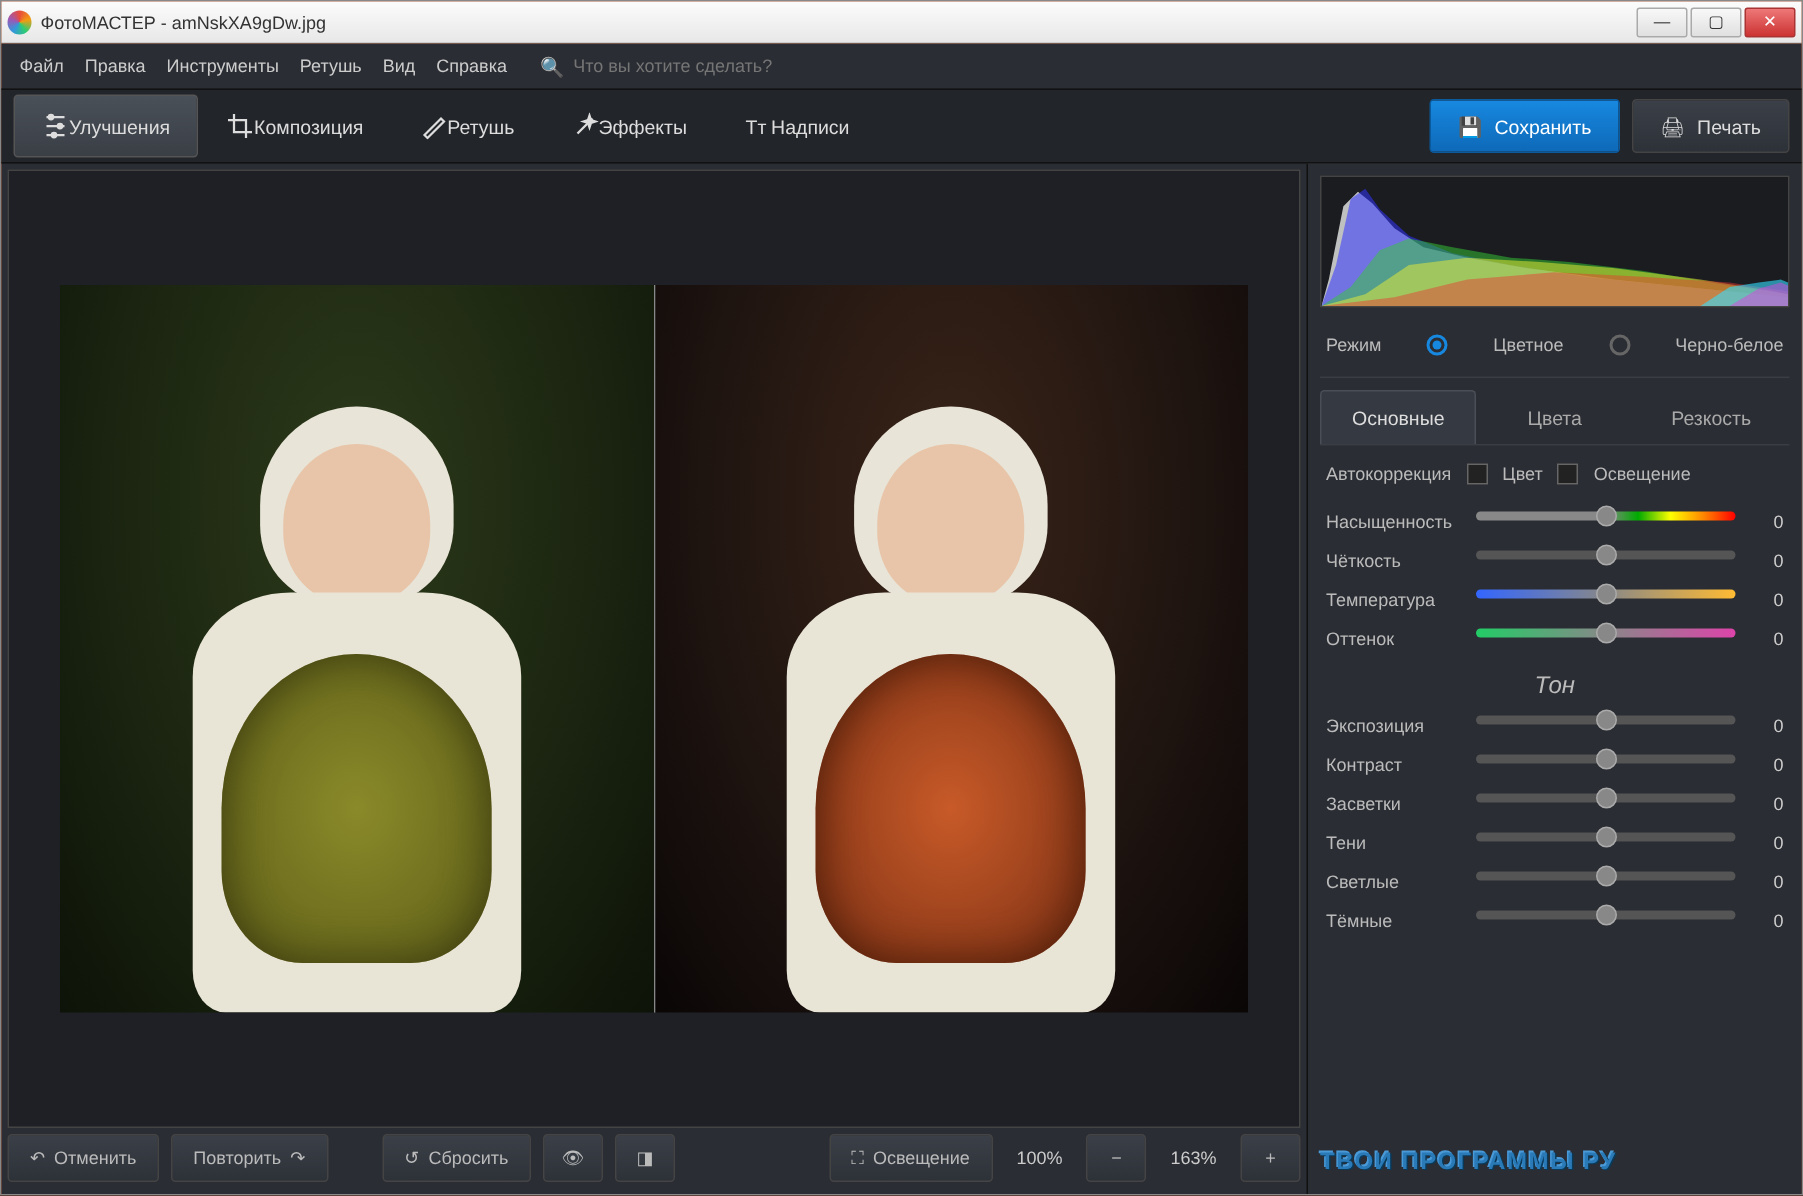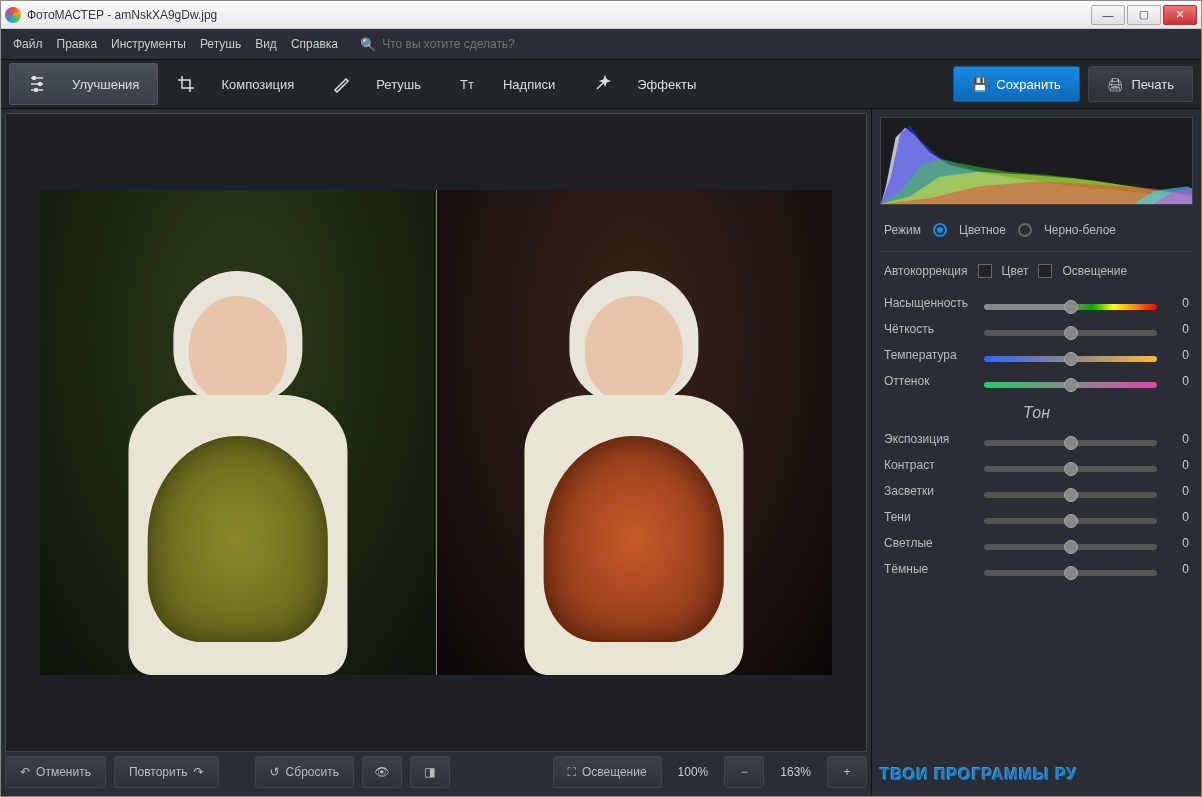--- a/index.html
+++ b/index.html
@@ -15,21 +15,21 @@
 
 .app-body { flex: 1; background: #2a2d33; display: flex; flex-direction: column; color: #bbb; }
 
 .menubar { height: 30px; display: flex; align-items: center; padding: 0 12px; gap: 14px; font-size: 12px; }
 .menubar .menu-item { color: #ccc; cursor: pointer; }
 .menubar .search-box { display: flex; align-items: center; gap: 6px; margin-left: 8px; }
 .menubar .search-box input { background: transparent; border: none; color: #888; font-size: 12px; width: 200px; outline: none; }
 .search-icon { color: #888; font-size: 13px; }
 
 .toolbar { height: 50px; background: #22252a; border-top: 1px solid #111; border-bottom: 1px solid #111; display: flex; align-items: center; padding: 0 8px; }
-.tool-tab { height: 42px; padding: 0 18px; display: flex; align-items: center; gap: 26px; color: #ddd; font-size: 13px; border: 1px solid transparent; border-radius: 3px; cursor: pointer; }
+.tool-tab { height: 42px; padding: 0 18px; display: flex; align-items: center; gap: 0; color: #ddd; font-size: 13px; border: 1px solid transparent; border-radius: 3px; cursor: pointer; }
 .tool-tab.active { background: linear-gradient(#4a5058,#3a3f46); border: 1px solid #555; }
 .tool-tab .ticon { width: 18px; height: 18px; display: flex; align-items: center; justify-content: center; }
 .spacer { flex: 1; }
 .btn-primary { background: linear-gradient(#1788e0,#0e69b8); border: 1px solid #0b5a9e; color: #fff; height: 36px; padding: 0 18px; border-radius: 3px; display: flex; align-items: center; gap: 8px; font-size: 13px; cursor: pointer; }
 .btn-secondary { background: linear-gradient(#3b4048,#2d3138); border: 1px solid #444; color: #ddd; height: 36px; padding: 0 18px; border-radius: 3px; display: flex; align-items: center; gap: 8px; font-size: 13px; cursor: pointer; margin-left: 8px; }
 
 .main-area { flex: 1; display: flex; }
 .canvas-area { flex: 1; display: flex; flex-direction: column; padding: 4px; }
 .canvas-viewport { flex: 1; background: #1e2025; border: 1px solid #444; display: flex; align-items: center; justify-content: center; position: relative; }
 .compare { display: flex; height: 76%; width: 92%; }
@@ -46,34 +46,34 @@
 
 .bottom-bar { height: 40px; display: flex; align-items: center; gap: 8px; padding: 4px 0; }
 .b-btn { background: linear-gradient(#3b4048,#2d3138); border: 1px solid #444; color: #bbb; height: 32px; padding: 0 14px; border-radius: 3px; display: flex; align-items: center; gap: 6px; font-size: 12px; cursor: pointer; }
 .b-btn.icon-only { padding: 0 10px; width: 40px; justify-content: center; }
 .b-label { color: #ccc; font-size: 12px; padding: 0 8px; }
 
 .side-panel { width: 330px; background: #2a2d33; border-left: 1px solid #111; display: flex; flex-direction: column; padding: 4px 8px; }
 .histogram { height: 88px; background: #1a1c20; border: 1px solid #444; position: relative; margin: 4px 0 10px; overflow: hidden; }
 .histo-svg { width: 100%; height: 100%; }
 
-.mode-row { display: flex; align-items: center; gap: 12px; padding: 8px 4px 14px; border-bottom: 1px solid #3a3d44; font-size: 12px; }
+.mode-row { display: flex; align-items: center; gap: 12px; padding: 8px 4px 14px; border-bottom: 1px solid #3a3d44; font-size: 12px; justify-content: space-between; }
 .radio { width: 14px; height: 14px; border-radius: 50%; border: 2px solid #666; display: inline-block; position: relative; }
 .radio.checked { border-color: #1788e0; }
 .radio.checked::after { content: ''; position: absolute; inset: 2px; border-radius: 50%; background: #1788e0; }
 
 .side-tabs { display: flex; margin-top: 8px; border-bottom: 1px solid #3a3d44; }
 .side-tab { flex: 1; text-align: center; padding: 10px 0; font-size: 13px; color: #aaa; cursor: pointer; border: 1px solid transparent; border-bottom: none; }
 .side-tab.active { background: #353941; border: 1px solid #4a4e56; border-bottom: none; color: #ddd; border-radius: 3px 3px 0 0; }
 
 .auto-row { display: flex; align-items: center; gap: 10px; padding: 12px 4px; font-size: 12px; }
 .checkbox { width: 14px; height: 14px; border: 1px solid #666; background: #222; display: inline-block; }
 
 .sliders { flex: 1; overflow: auto; }
-.slider-row { display: flex; align-items: flex-end; padding: 6px 4px; font-size: 12px; gap: 8px; }
+.slider-row { display: flex; align-items: flex-start; padding: 6px 4px; font-size: 12px; gap: 8px; }
 .slider-row .s-label { width: 92px; color: #bbb; }
 .slider-row .s-track { flex: 1; height: 6px; background: #555; border-radius: 3px; position: relative; }
 .slider-row .s-thumb { position: absolute; left: 50%; top: 50%; transform: translate(-50%,-50%); width: 14px; height: 14px; border-radius: 50%; background: #888; border: 1px solid #aaa; }
 .slider-row .s-val { width: 24px; text-align: right; color: #ccc; }
 .saturation-track { background: linear-gradient(90deg,#888 0%,#888 50%,#0a0,#ff0,#f80,#f00) !important; }
 .temp-track { background: linear-gradient(90deg,#36f,#888 50%,#fb3) !important; }
 .tint-track { background: linear-gradient(90deg,#2c6,#888 50%,#d4a) !important; }
 .section-h { text-align: center; color: #bbb; font-size: 16px; padding: 10px 0 4px; font-style: italic; }
 
 .watermark { text-align: left; font-size: 16px; font-weight: bold; color: #2a7ab8; padding: 16px 0 8px; text-shadow: 1px 1px 0 #0a3a5a, -1px -1px 0 #4a9ad8; letter-spacing: 1px; }
@@ -139,35 +139,35 @@
               <g stroke="#ddd" stroke-width="1.5" fill="none">
                 <path d="M3 15 L6 12 L14 4 L16 6 L8 14 L5 17 Z"></path>
               </g>
             </svg>
         </span>
         <span>Ретушь</span>
       </div>
       <div class="tool-tab">
         <span class="ticon">
           <svg width="18" height="18" viewBox="0 0 18 18">
-              <text x="1" y="14" font-size="13" fill="#ddd" font-family="serif">Tт</text>
-            </svg>
-        </span>
-        <span>Надписи</span>
-      </div>
-      <div class="tool-tab">
-        <span class="ticon">
-          <svg width="18" height="18" viewBox="0 0 18 18">
               <g stroke="#ddd" stroke-width="1.5" fill="none">
                 <path d="M4 14 L14 4"></path>
                 <path d="M12 2 L13 5 L16 6 L13 7 L12 10 L11 7 L8 6 L11 5 Z" fill="#ddd"></path>
               </g>
             </svg>
         </span>
         <span>Эффекты</span>
+      </div>
+      <div class="tool-tab">
+        <span class="ticon">
+          <svg width="18" height="18" viewBox="0 0 18 18">
+              <text x="1" y="14" font-size="13" fill="#ddd" font-family="serif">Tт</text>
+            </svg>
+        </span>
+        <span>Надписи</span>
       </div>
       <div class="spacer"></div>
       <div class="btn-primary">
         <span>💾</span>
         <span>Сохранить</span>
       </div>
       <div class="btn-secondary">
         <span>🖨</span>
         <span>Печать</span>
       </div>
@@ -245,20 +245,25 @@
         </div>
 
         <div class="mode-row">
           <span>Режим</span>
           <span class="radio checked"></span>
           <span>Цветное</span>
           <span class="radio"></span>
           <span>Черно-белое</span>
         </div>
 
+        <div class="side-tabs">
+          <div class="side-tab active">Основные</div>
+          <div class="side-tab">Цвета</div>
+          <div class="side-tab">Резкость</div>
+        </div>
 
         <div class="auto-row">
           <span>Автокоррекция</span>
           <span class="checkbox"></span>
           <span>Цвет</span>
           <span class="checkbox"></span>
           <span>Освещение</span>
         </div>
 
         <div class="sliders">

